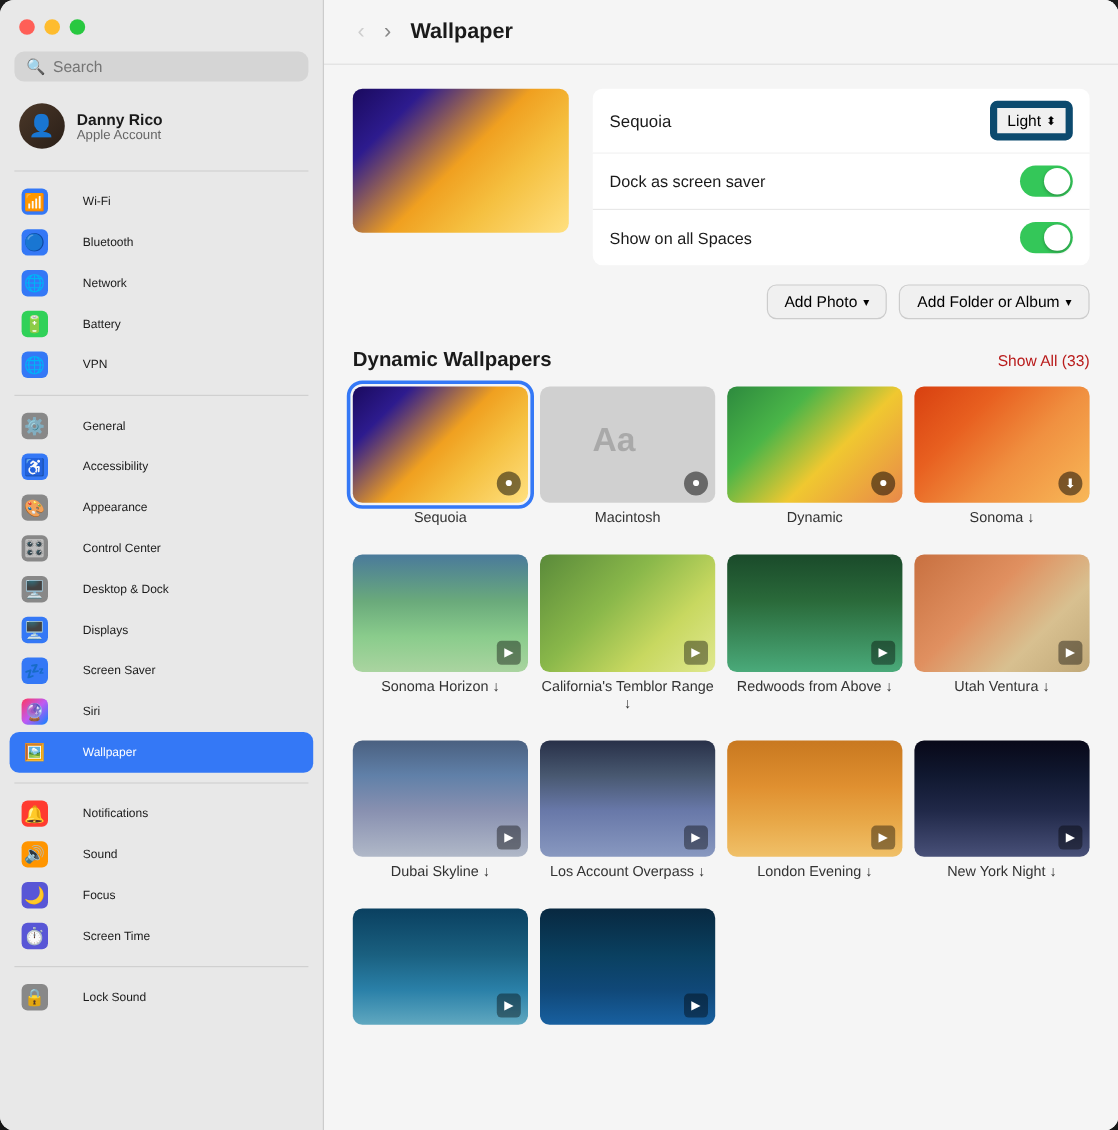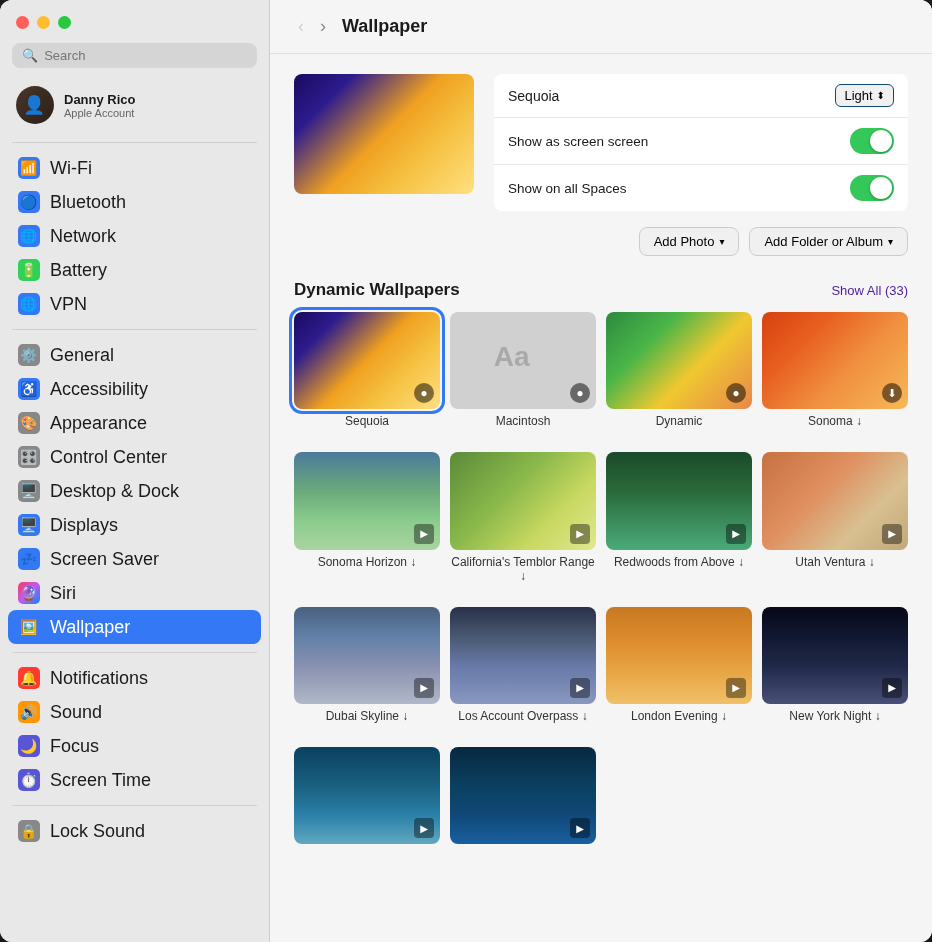--- a/index.html
+++ b/index.html
@@ -106,21 +106,21 @@
     .sidebar-item.active .item-label { color: white; }
     .item-icon {
       width: 22px; height: 22px;
       border-radius: 5px;
       display: flex;
       align-items: center;
       justify-content: center;
       font-size: 14px;
       flex-shrink: 0;
     }
-    .item-label { font-size: 18px; }
+    .item-label { font-size: 10px; margin-left: 19px; }
     .divider {
       height: 1px;
       background: rgba(0,0,0,0.1);
       margin: 6px 12px;
     }
     
     .main-content {
       flex: 1;
       display: flex;
       flex-direction: column;
@@ -202,21 +202,21 @@
       width: 22px; height: 22px;
       background: white;
       border-radius: 50%;
       position: absolute;
       right: 2px;
       box-shadow: 0 1px 3px rgba(0,0,0,0.3);
     }
     .sequoia-name { font-size: 14px; color: #1a1a1a; }
     .light-select {
       background: #f0f0f0;
-      border: 1px solid #0c4a6e;
+      border: 6px solid #0c4a6e;
       border-radius: 6px;
       padding: 3px 8px;
       font-size: 13px;
       display: flex;
       align-items: center;
       gap: 4px;
       cursor: pointer;
     }
     .action-row {
       display: flex;
@@ -237,21 +237,21 @@
     }
     
     .gallery-section { margin-bottom: 24px; }
     .section-header {
       display: flex;
       align-items: center;
       justify-content: space-between;
       margin-bottom: 12px;
     }
     .section-title { font-size: 17px; font-weight: 700; color: #1a1a1a; }
-    .show-all { font-size: 13px; color: #4c1d95; cursor: pointer; text-align: right; }
+    .show-all { font-size: 13px; color: #b91c1c; cursor: pointer; text-align: right; }
     .wallpaper-grid {
       display: grid;
       grid-template-columns: repeat(4, 1fr);
       gap: 10px;
     }
     .wallpaper-item {
       display: flex;
       flex-direction: column;
       align-items: center;
       gap: 5px;
@@ -489,21 +489,21 @@
         <div class="wallpaper-preview wp-sequoia"></div>
         <div class="settings-panel">
           <div class="setting-row" style="border-radius:8px 8px 0 0;">
             <span class="sequoia-name">Sequoia</span>
             <div class="light-select">
               <span>Light</span>
               <span style="font-size:10px;">⬍</span>
             </div>
           </div>
           <div class="setting-row">
-            <span class="setting-label">Show as screen screen</span>
+            <span class="setting-label">Dock as screen saver</span>
             <div class="toggle">
               <div class="toggle-knob"></div>
             </div>
           </div>
           <div class="setting-row last-row">
             <span class="setting-label">Show on all Spaces</span>
             <div class="toggle">
               <div class="toggle-knob"></div>
             </div>
           </div>

